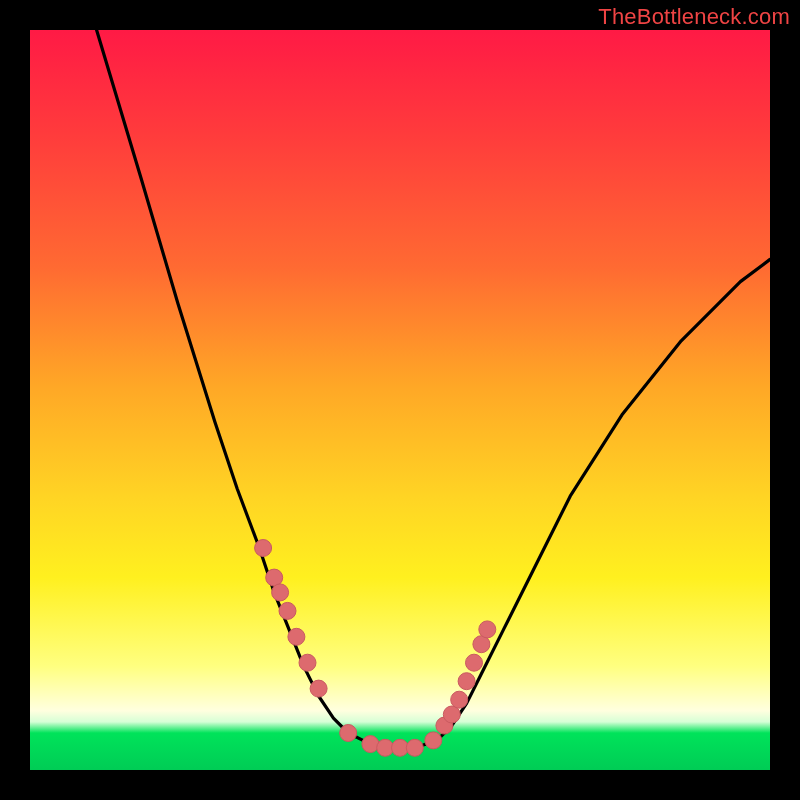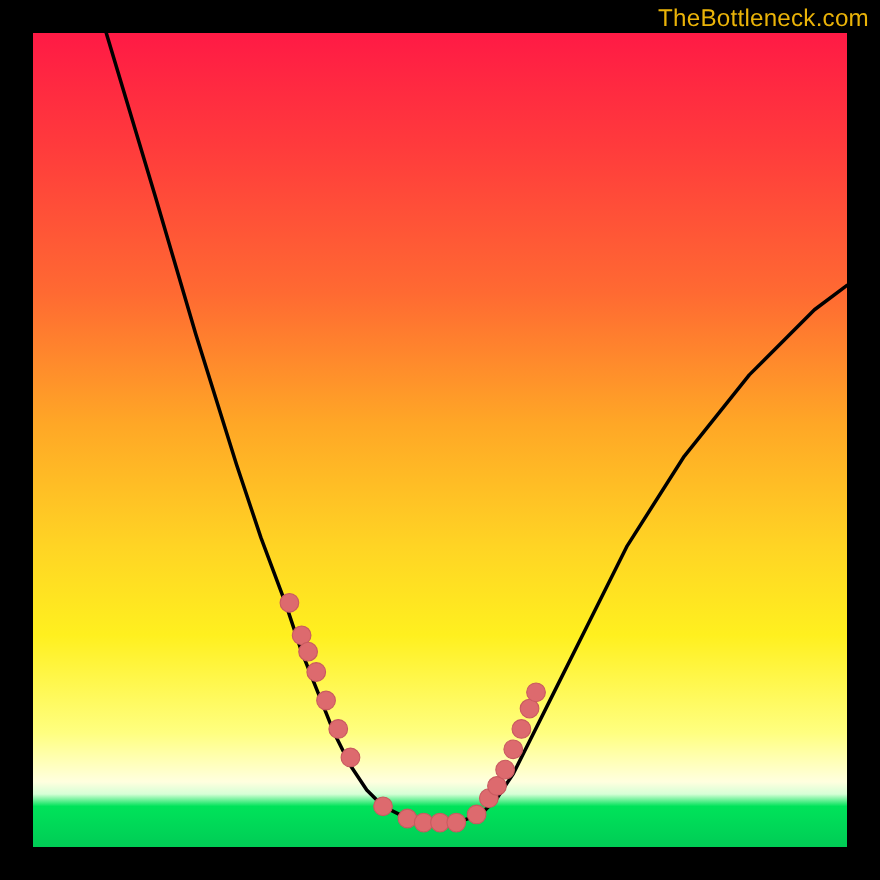--- a/index.html
+++ b/index.html
@@ -49,21 +49,21 @@
   svg.curve {
     position: absolute;
     inset: 0;
     width: 740px;
     height: 740px;
   }
   .watermark {
     position: absolute;
     top: 4px;
     right: 10px;
-    color: #eab308;
+    color: #ef4444;
     font-size: 22px;
     letter-spacing: 0.2px;
     font-weight: 500;
   }
 </style>
 </head>
 <body>
 
 <div class="frame">
 

